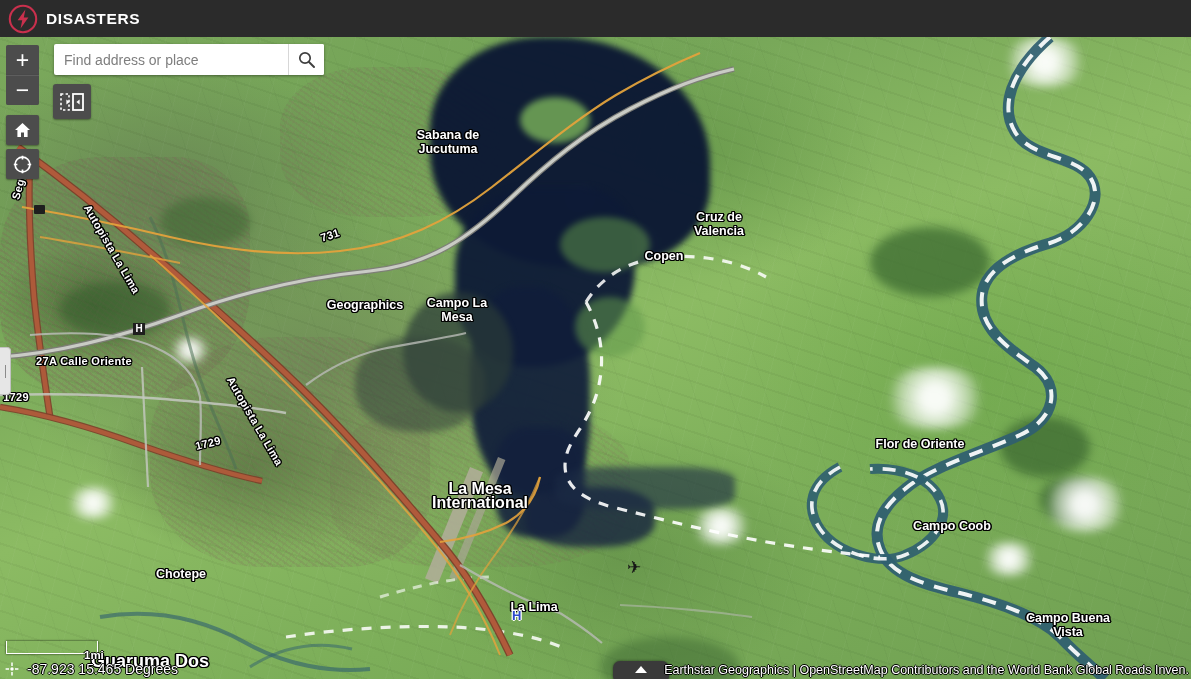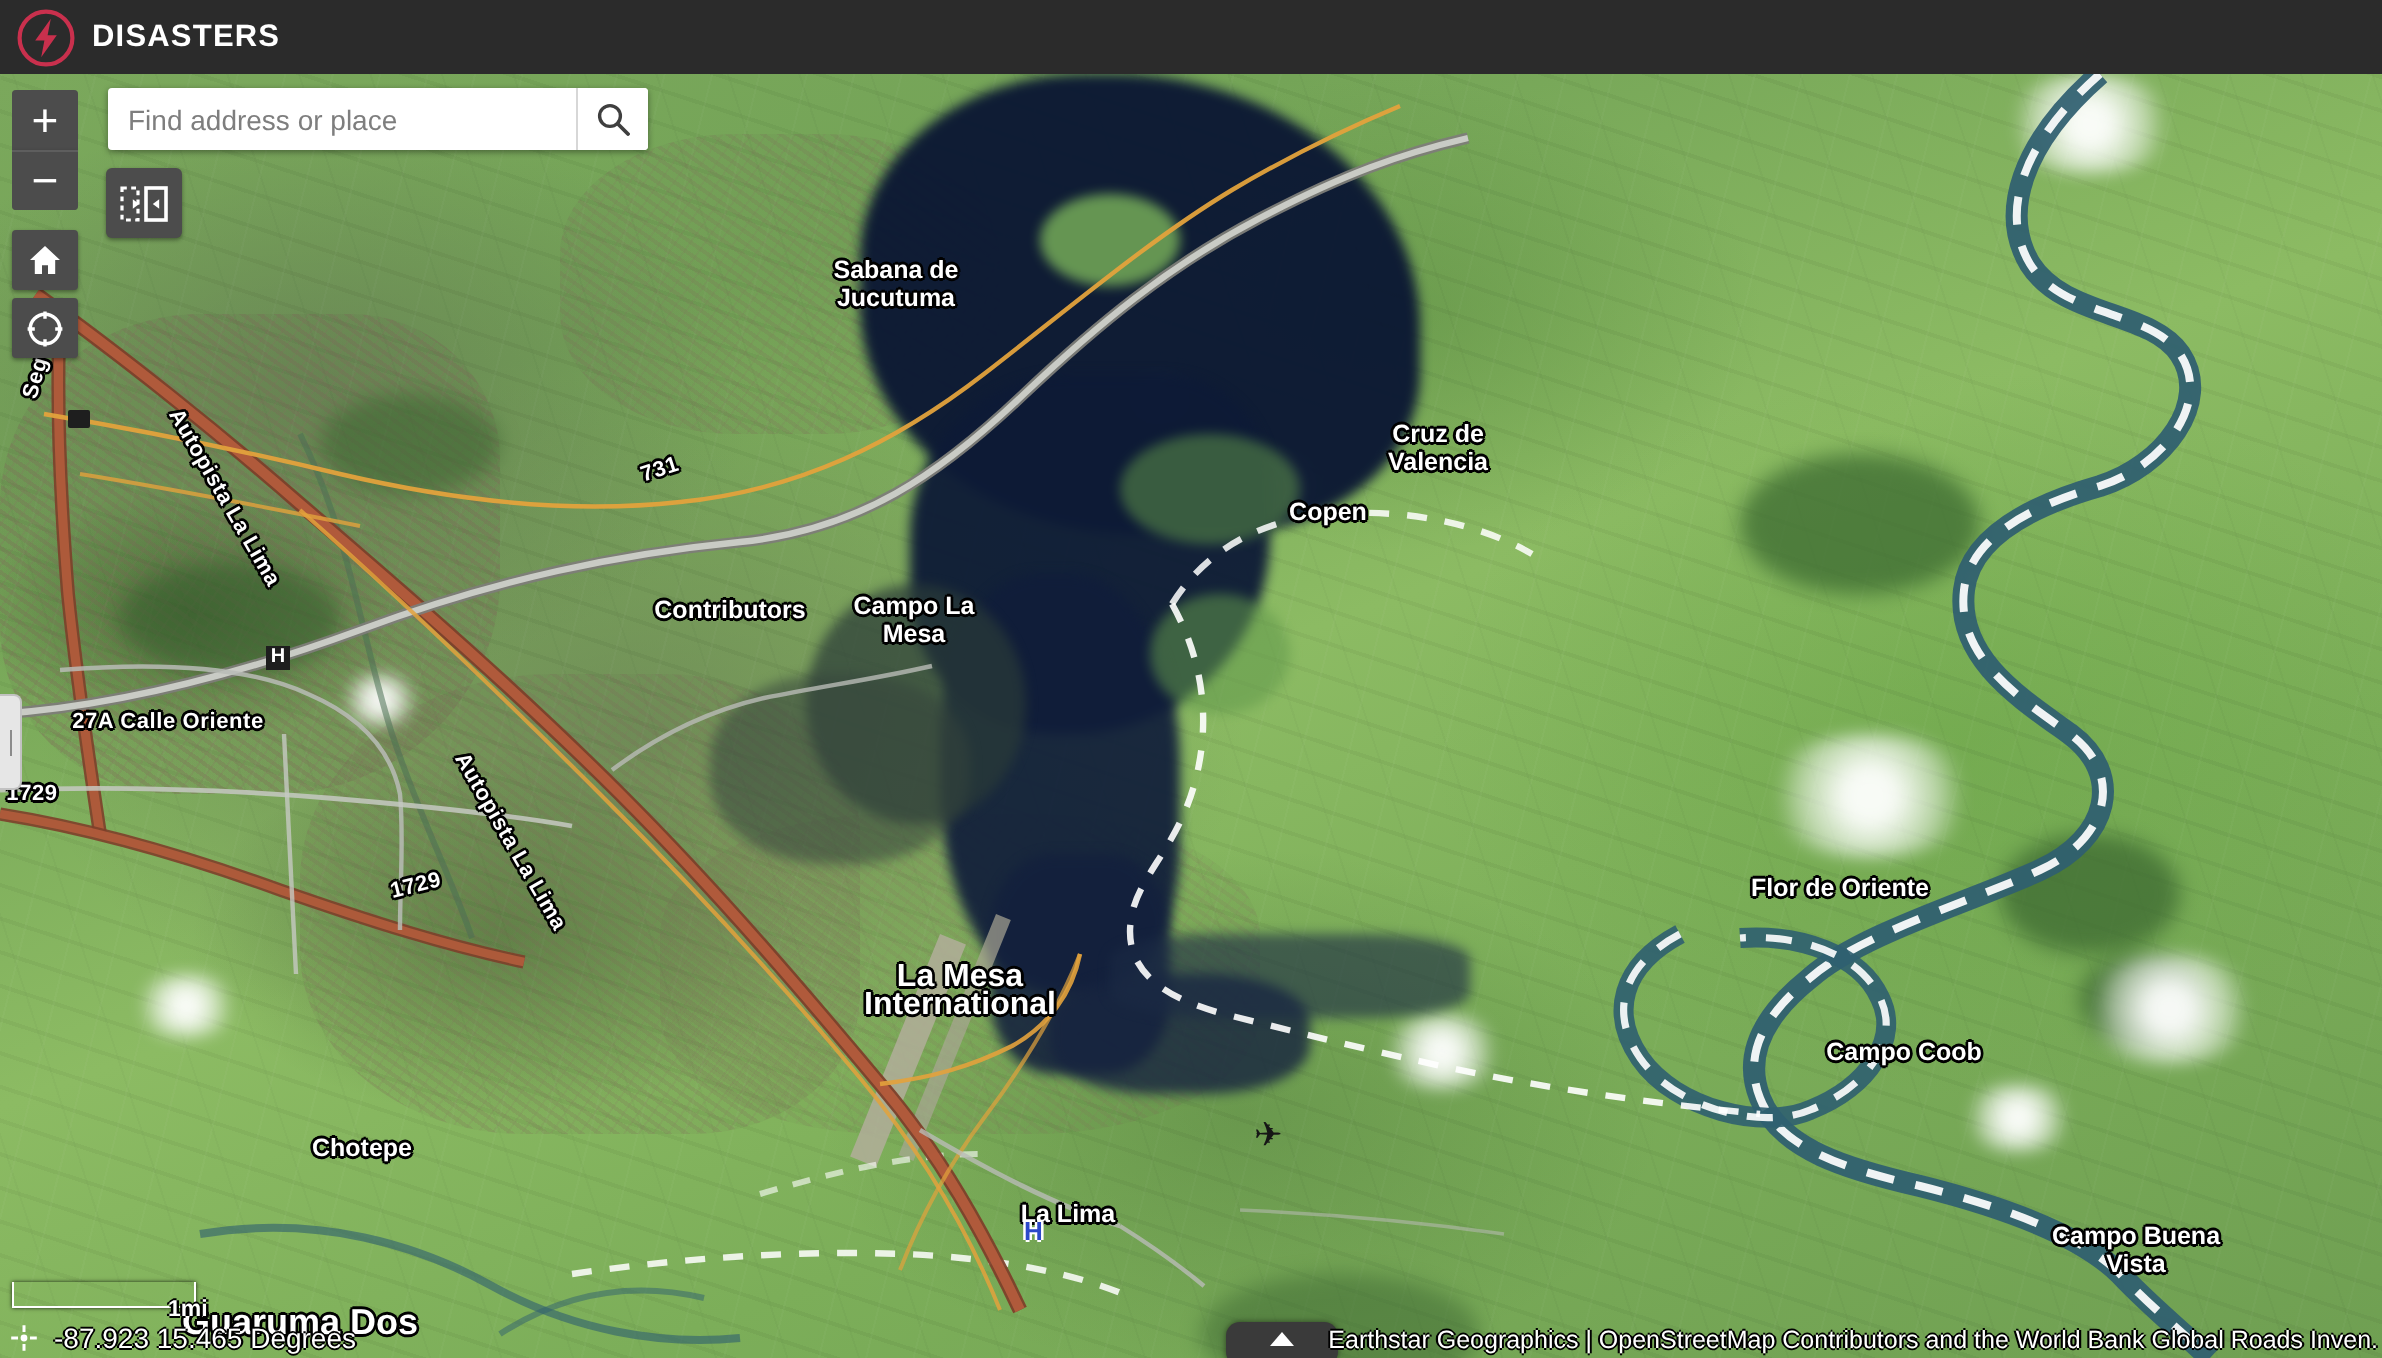--- a/index.html
+++ b/index.html
@@ -317,21 +317,21 @@
         <path d="M560,576 C576,586 590,596 602,606" fill="none" stroke="#b9bcb6" stroke-width="2.2" opacity=".8"></path>
         <path d="M620,568 C666,570 710,574 752,580" fill="none" stroke="#b9bcb6" stroke-width="1.8" opacity=".55"></path>
       </svg>
 
       <div>
         <div class="maplabel" style="left:448px;top:91px;transform:translateX(-50%);">Sabana de
 Jucutuma</div>
         <div class="maplabel" style="left:719px;top:173px;transform:translateX(-50%);">Cruz de
 Valencia</div>
         <div class="maplabel" style="left:664px;top:212px;transform:translateX(-50%);">Copen</div>
-        <div class="maplabel" style="left:365px;top:261px;transform:translateX(-50%);">Contributors</div>
+        <div class="maplabel" style="left:365px;top:261px;transform:translateX(-50%);">Geographics</div>
         <div class="maplabel" style="left:457px;top:259px;transform:translateX(-50%);">Campo La
 Mesa</div>
         <div class="maplabel" style="left:920px;top:400px;transform:translateX(-50%);">Flor de Oriente</div>
         <div class="maplabel" style="left:952px;top:482px;transform:translateX(-50%);">Campo Coob</div>
         <div class="maplabel" style="left:1068px;top:574px;transform:translateX(-50%);">Campo Buena
 Vista</div>
         <div class="maplabel" style="left:181px;top:530px;transform:translateX(-50%);">Chotepe</div>
         <div class="maplabel small" style="left:480px;top:445px;transform:translateX(-50%);">La Mesa
 International</div>
         <div class="maplabel" style="left:516px;top:563px;transform:translateX(-50%);padding-left:36px;">La Lima</div>

